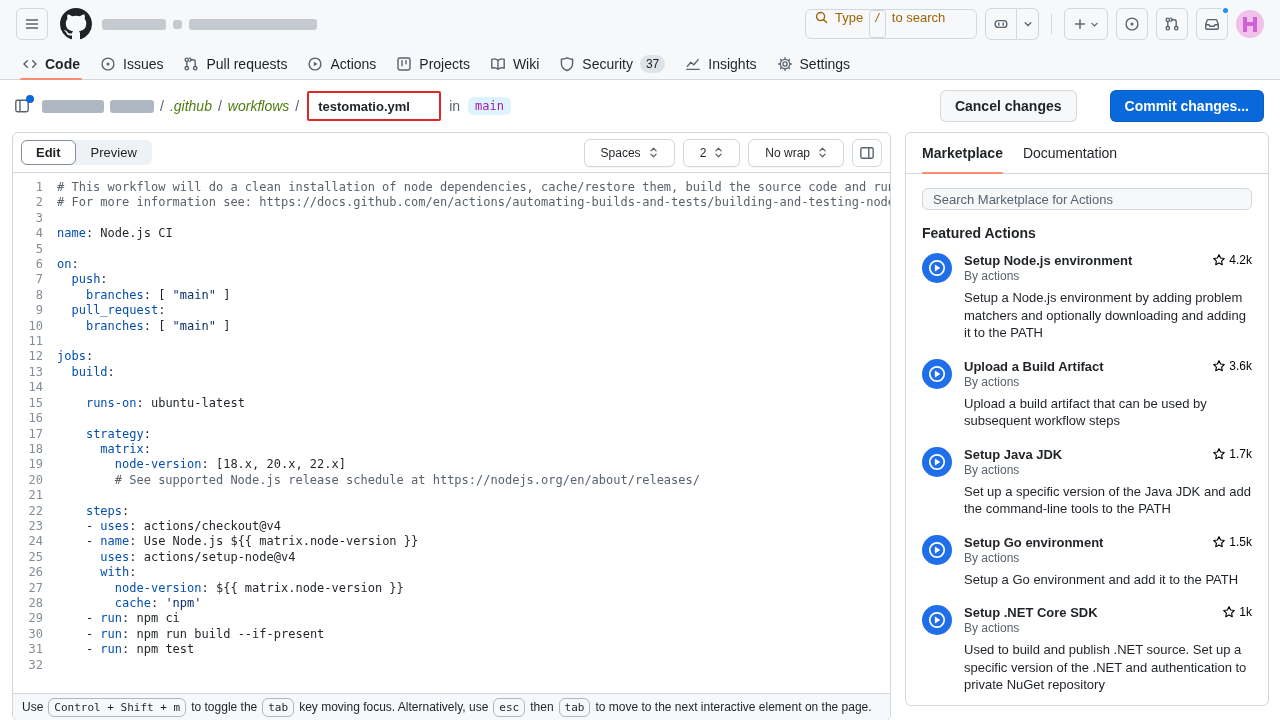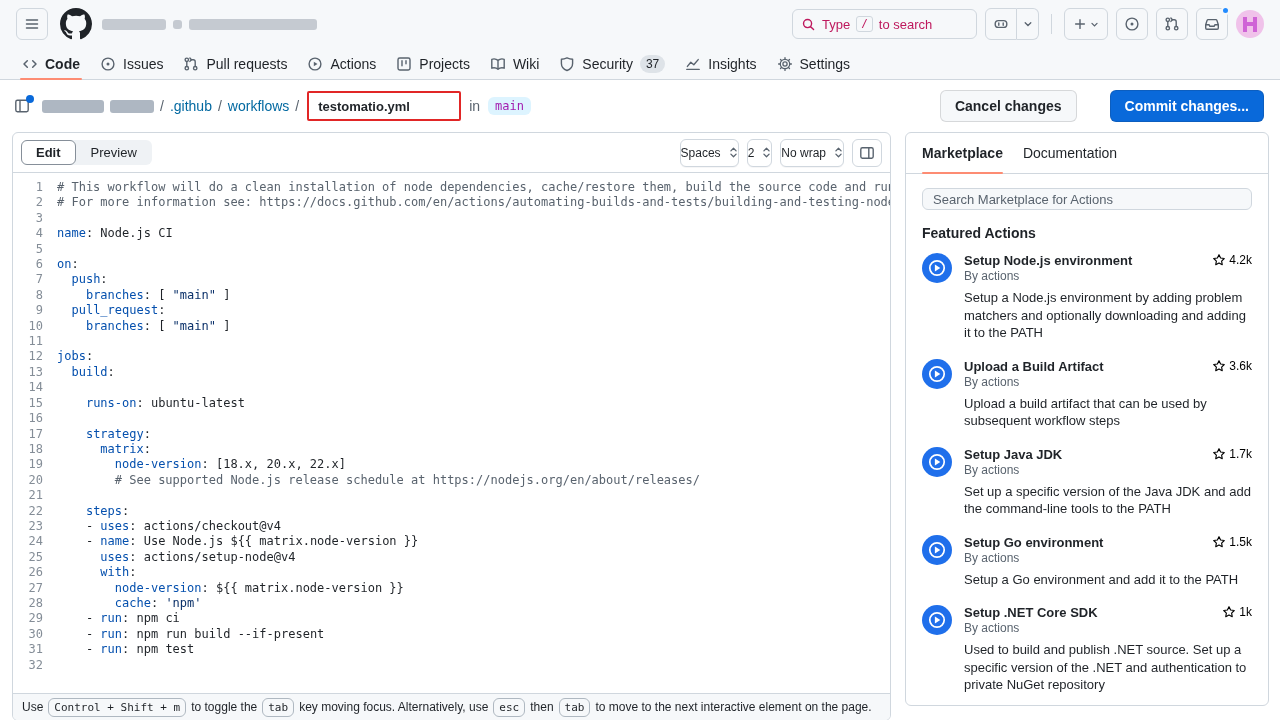--- a/index.html
+++ b/index.html
@@ -9,22 +9,22 @@
   .ic { color:#59636e; }
 
   
   .app-header { height:48px; background:#f6f8fa; display:flex; align-items:center; padding:0 16px; gap:10px; }
   .icon-btn { width:32px; height:32px; border:1px solid #d0d7de; border-radius:6px; background:transparent;
     display:flex; align-items:center; justify-content:center; color:#59636e; cursor:pointer; position:relative; }
   .gh-logo { color:#1f2328; margin-left:2px; }
   .blur-pill { display:inline-block; background:#c5cad1; border-radius:3px; height:11px; }
   .hdr-title { display:flex; align-items:center; gap:7px; }
   .hdr-right { margin-left:auto; display:flex; align-items:center; gap:8px; }
-  .search-box { width:185px; height:30px; border:1px solid #d0d7de; border-radius:6px; display:flex;
-    align-items:center; gap:6px; padding:0 8px; color:#be185d; font-size:13px; background:transparent; cursor:text; }
+  .search-box { width:172px; height:30px; border:1px solid #d0d7de; border-radius:6px; display:flex;
+    gap:6px; padding:0 8px; color:#a16207; font-size:13px; background:transparent; cursor:text; }
   .slash-key { border:1px solid #d0d7de; border-radius:3px; font-size:11px; padding:0 4px; line-height:14px;
     font-family:"DejaVu Sans Mono", monospace; }
   .btn-group { display:flex; }
   .btn-group .icon-btn:first-child { border-radius:6px 0 0 6px; }
   .btn-group .icon-btn:last-child { border-radius:0 6px 6px 0; border-left:none; width:22px; }
   .vdiv { width:1px; height:20px; background:#d0d7de; margin:0 4px; }
   .plus-btn { width:44px; gap:3px; }
   .dot-badge { position:absolute; top:-3px; right:-3px; width:9px; height:9px; border-radius:50%;
     background:#218bff; border:2px solid #f6f8fa; }
   .avatar { width:28px; height:28px; border-radius:50%; cursor:pointer;
@@ -39,25 +39,25 @@
   .nav-tab { display:flex; align-items:center; gap:7px; padding:0 10px; height:31px; font-size:14px;
     cursor:pointer; position:relative; color:#1f2328; }
   .nav-tab.active { font-weight:700; }
   .nav-tab.active::after { content:""; position:absolute; left:8px; right:8px; bottom:-1px; height:2px;
     border-radius:3px; background:#fd8c73; }
   .counter { background:#dee3e8; border-radius:20px; font-size:12px; padding:0 6px; line-height:18px; color:#1f2328; }
 
   
   .file-header { display:flex; align-items:center; padding:10px 16px 10px 14px; gap:8px; }
   .crumb { font-size:14px; display:flex; align-items:center; gap:6px; }
-  .crumb a { color:#0369a1; text-decoration:none; cursor:pointer; }
+  .crumb a { color:#4d7c0f; text-decoration:none; cursor:pointer;font-style:italic; }
   .crumb .sep { color:#59636e; }
   .ft-icon { position:relative; margin-right:4px; color:#59636e; }
   .ft-dot { position:absolute; top:-3px; right:-4px; width:8px; height:8px; border-radius:50%; background:#0969da; }
-  .fname-wrap { border:2px solid #e12626; border-radius:2px; background:#fff; padding:4px 9px; width:154px; }
+  .fname-wrap { border:2px solid #e12626; border-radius:2px; background:#fff; padding:4px 9px; width:134px; }
   .fname-wrap input { border:none; outline:none; width:100%; font-size:13px; font-weight:700; color:#1f2328;
     font-family:"Liberation Sans", sans-serif; }
   .in-label { font-size:14px; color:#59636e; }
   .branch-badge { background:#ddf4ff; color:#a21caf; font-family:"DejaVu Sans Mono", monospace; font-size:12px;
     padding:2px 7px; border-radius:6px; cursor:pointer; }
   .fh-actions { margin-left:auto; display:flex; gap:8px; }
   .btn { height:32px; border-radius:6px; font-size:14px; font-weight:600; padding:0 14px; cursor:pointer;
     font-family:"Liberation Sans", sans-serif;margin-left:25px; }
   .btn-default { background:#f6f8fa; color:#1f2328; border:1px solid rgba(31,35,40,0.15); }
   .btn-primary { background:#0969da; color:#fff; border:1px solid rgba(31,35,40,0.15); }
@@ -65,21 +65,21 @@
   
   .main { display:flex; padding:0 11px 0 12px; gap:14px; align-items:flex-start; }
   .editor-panel { width:879px; height:589px; border:1px solid #d0d7de; border-radius:6px; display:flex;
     flex-direction:column; overflow:hidden; background:#fff; }
   .ed-toolbar { height:40px; border-bottom:1px solid #d0d7de; display:flex; align-items:center; padding:0 8px; flex:none; }
   .seg { background:#eff2f5; border-radius:6px; display:flex; align-items:center; }
   .seg-item { font-size:13px; padding:5px 15px; border-radius:6px; cursor:pointer; color:#1f2328; }
   .seg-item.active { background:#fff; border:1px solid #868f99; font-weight:600; padding:4px 14px; }
   .ed-ctrls { margin-left:auto; display:flex; align-items:center; gap:8px; }
   .sel { height:28px; border:1px solid #d0d7de; background:#fff; border-radius:6px; display:flex; align-items:center;
-    gap:8px; padding:0 0; font-size:12px; color:#1f2328; cursor:pointer; box-shadow:0 1px 0 rgba(31,35,40,0.04); }
+    gap:8px; padding:0 16px; font-size:12px; color:#1f2328; cursor:pointer; box-shadow:0 1px 0 rgba(31,35,40,0.04); }
   .sq-btn { width:30px; height:28px; border:1px solid #d0d7de; background:#fff; border-radius:6px; display:flex;
     align-items:center; justify-content:center; color:#59636e; cursor:pointer; }
   .ed-code { flex:1; overflow:hidden; padding-top:7px; font-family:"DejaVu Sans Mono", monospace; font-size:12px;
     line-height:15.4px; cursor:text; }
   .cl { display:flex; white-space:pre; }
   .ln { width:44px; flex:none; text-align:right; padding-right:14px; color:#848d97; user-select:none; }
   .lc { white-space:pre; color:#1f2328; }
   .tk-k { color:#0550ae; }
   .tk-s { color:#0a3069; }
   .tk-c { color:#59636e; }

